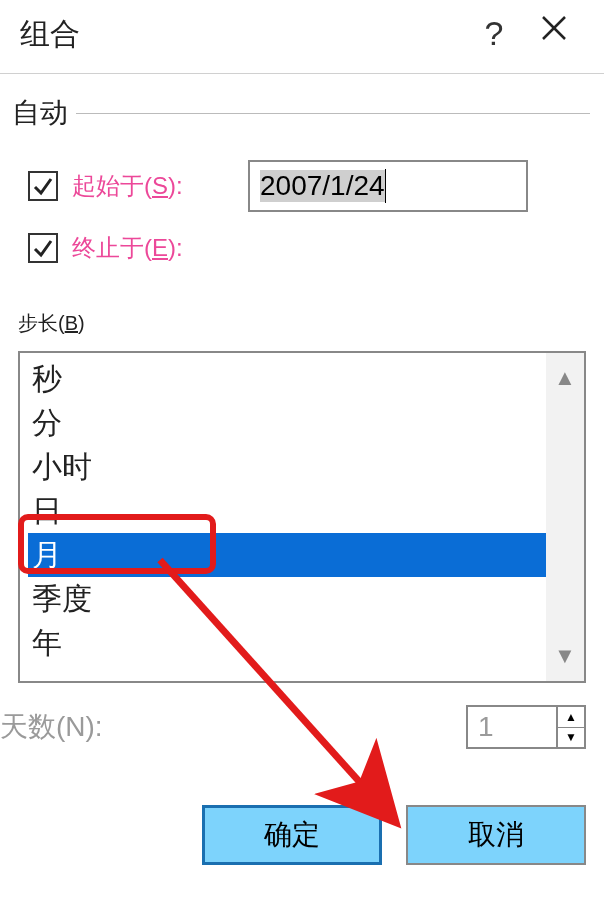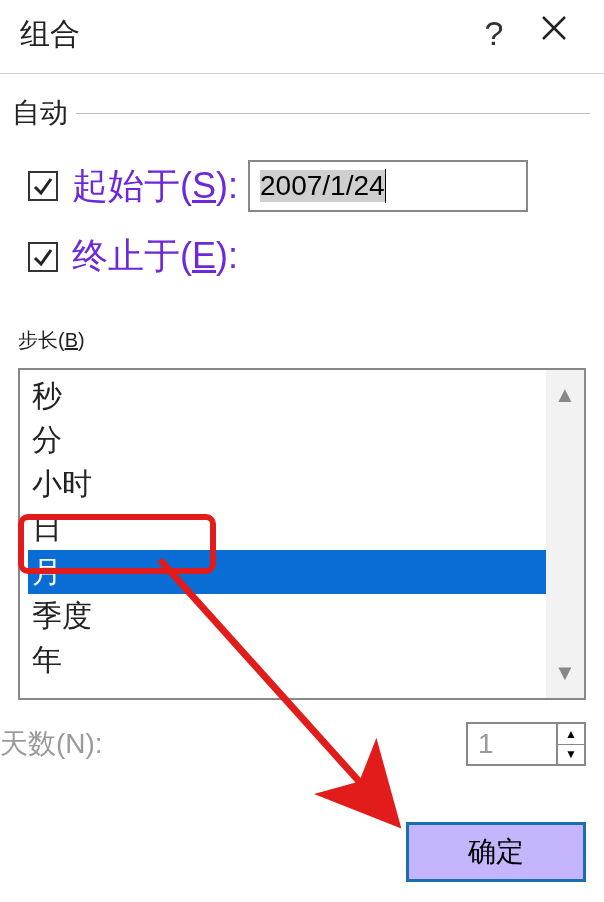--- a/index.html
+++ b/index.html
@@ -57,22 +57,22 @@
   .chk {
     width: 30px; height: 30px;
     border: 2px solid #333;
     display: inline-flex;
     align-items: center; justify-content: center;
     margin-right: 14px;
     flex: 0 0 30px;
   }
   .chk svg { display: block; }
   .lbl {
-    font-size: 36px;
-    color: #6d28d9;
+    font-size: 24px;
+    color: #ec4899;
     min-width: 170px;
   }
   .lbl .ul { text-decoration: underline; }
   .datebox {
     border: 2px solid #888;
     height: 52px;
     font-size: 28px;
     padding: 4px 10px;
     margin-left: 6px;
     width: 280px;
@@ -172,21 +172,21 @@
 
   .buttons {
     display: flex;
     justify-content: flex-end;
     gap: 24px;
     margin: 56px 18px 0 0;
   }
   .btn {
     width: 180px; height: 60px;
     border: 2px solid #888;
-    background: #c4b5fd;
+    background: #7dd3fc;
     font-size: 28px;
     display: flex; align-items: center; justify-content: center;
   }
   .btn.primary { border: 3px solid #1a6fb0; }
 
   
   .annot-box {
     position: absolute;
     left: 18px; top: 514px;
     width: 198px; height: 60px;
@@ -271,20 +271,21 @@
     <div class="val">1</div>
     <div class="btns">
       <div>▲</div>
       <div>▼</div>
     </div>
   </div>
 </div>
 
 <div class="buttons">
   <div class="btn primary">确定</div>
+  <div class="btn">取消</div>
 </div>
 
 <div class="annot-box"></div>
 <svg class="annot-arrow" viewBox="0 0 604 902">
   <defs>
     <marker id="ah" markerWidth="14" markerHeight="14" refX="10" refY="6" orient="auto">
       <path d="M0,0 L12,6 L0,12 L3,6 Z" fill="#e21b1b"></path>
     </marker>
   </defs>
   <line x1="160" y1="560" x2="392" y2="818" stroke="#e21b1b" stroke-width="7" marker-end="url(#ah)"></line>

